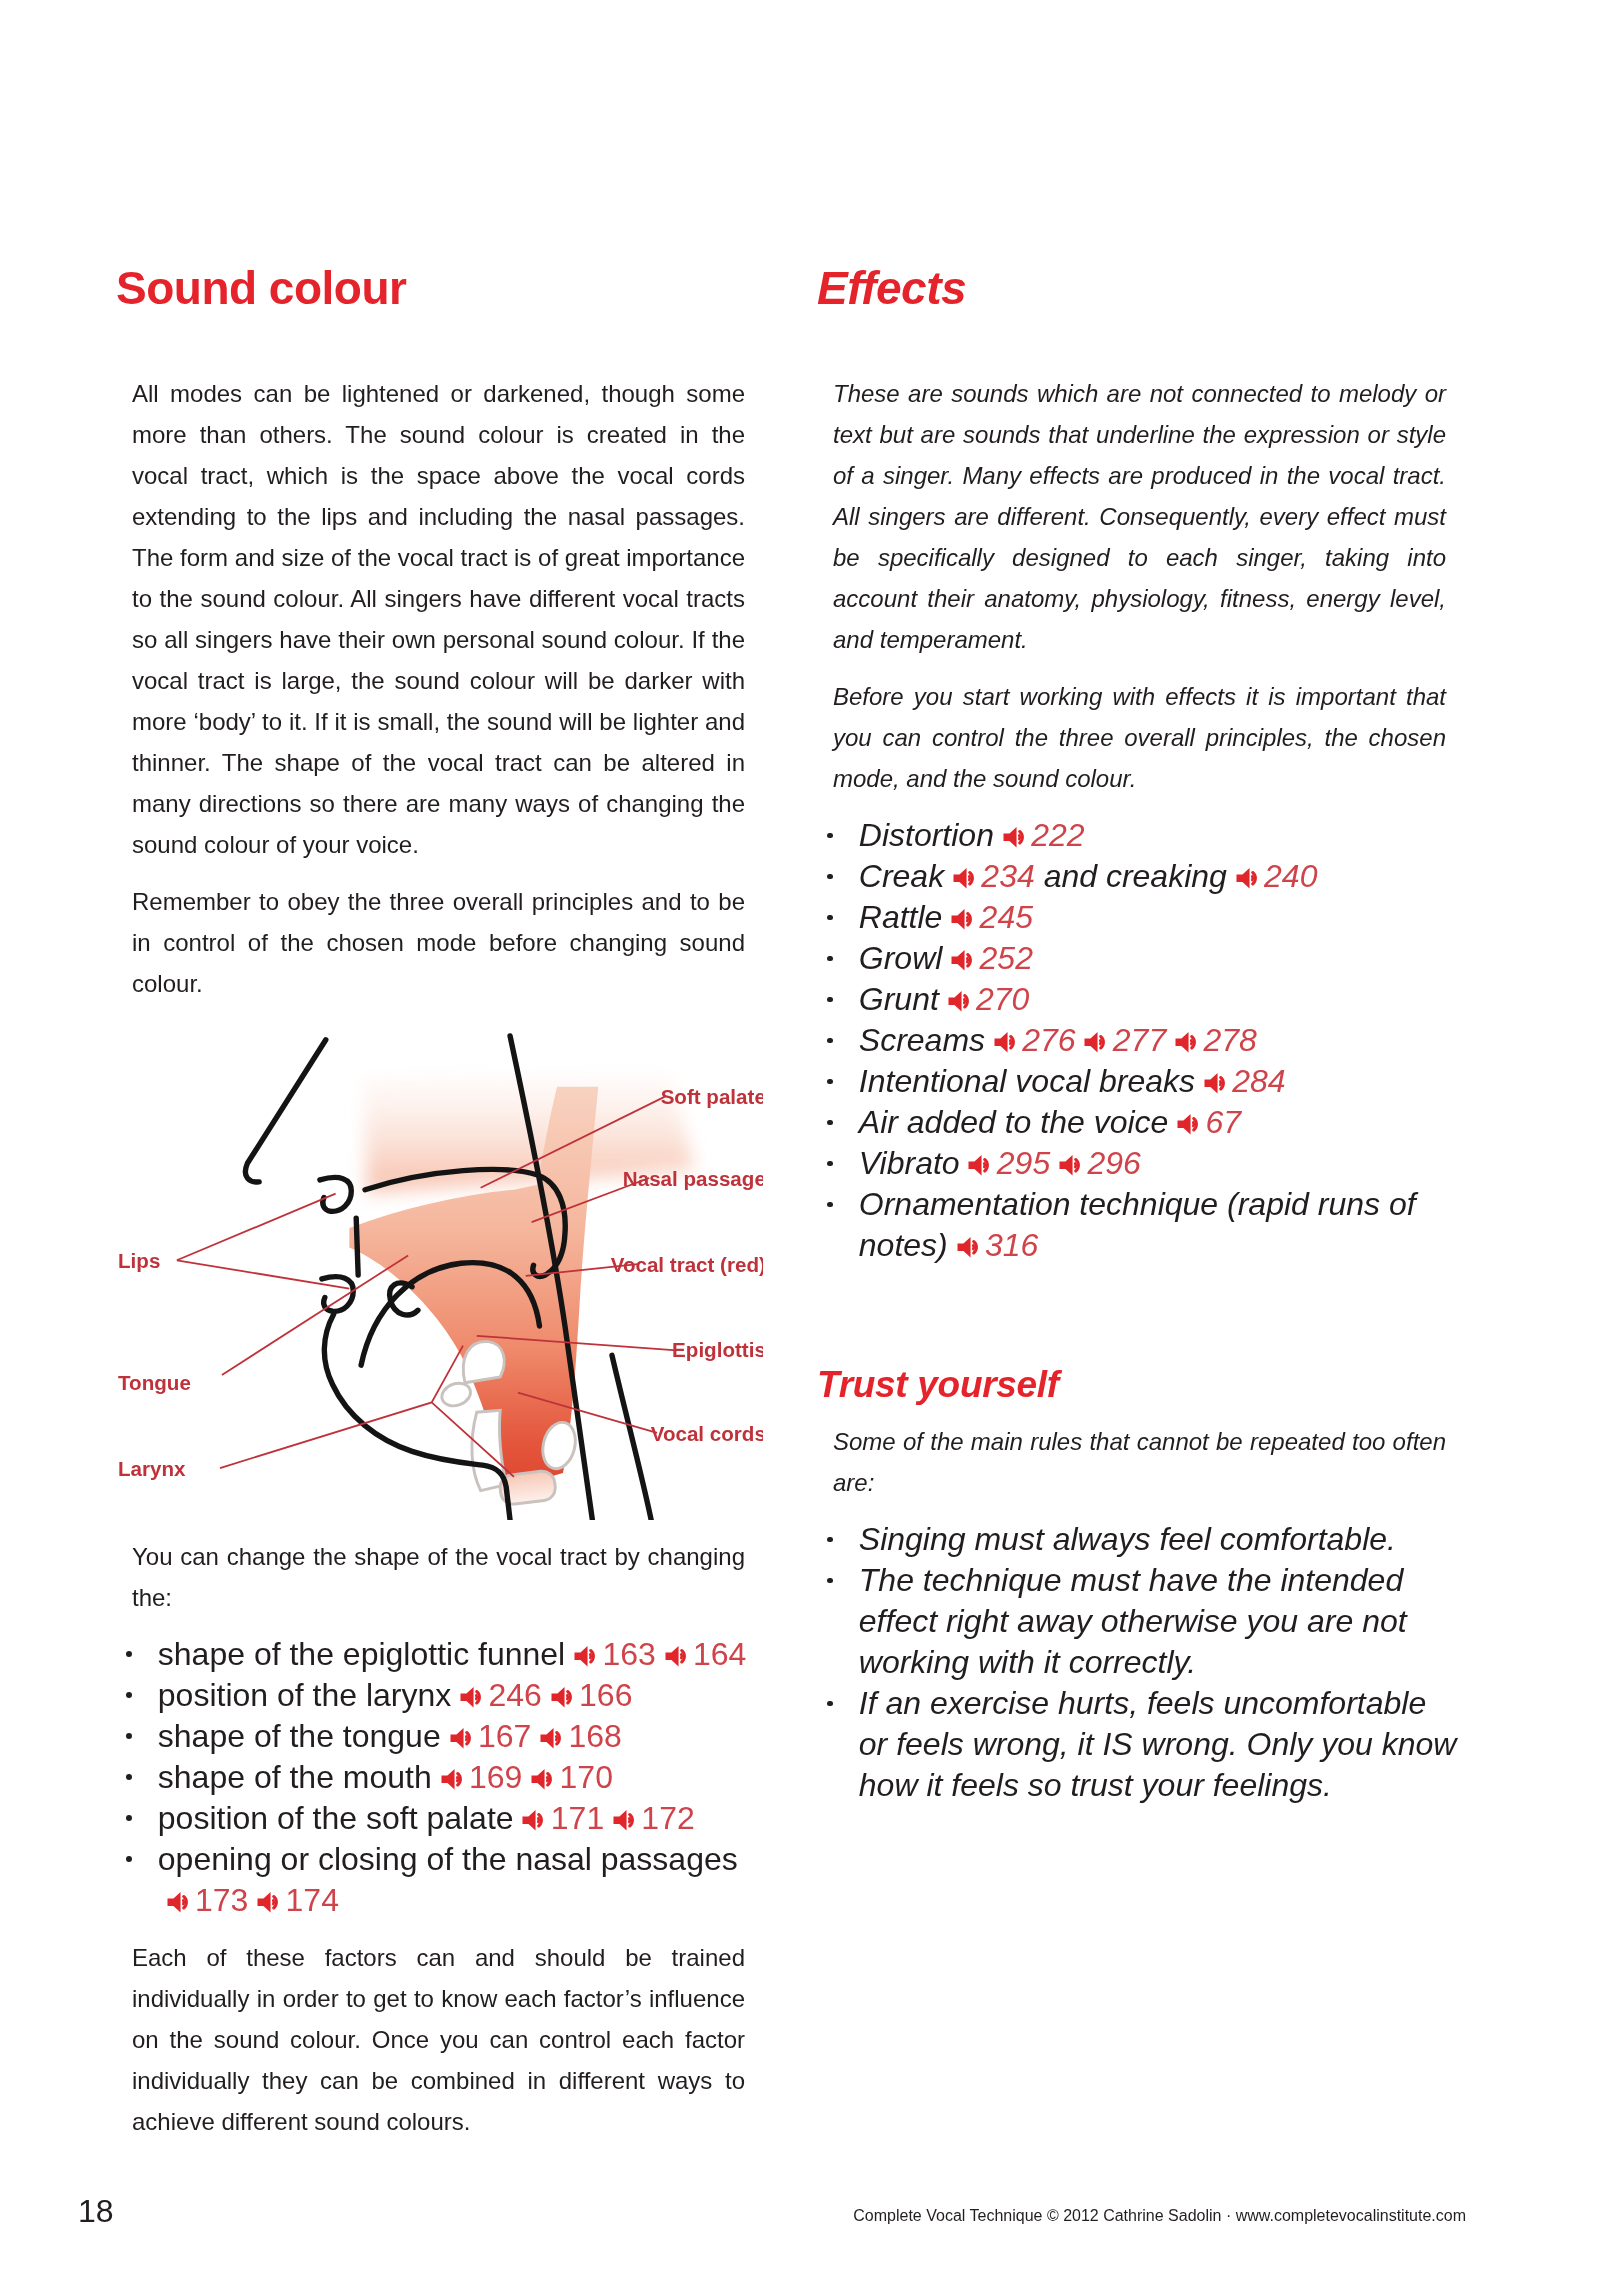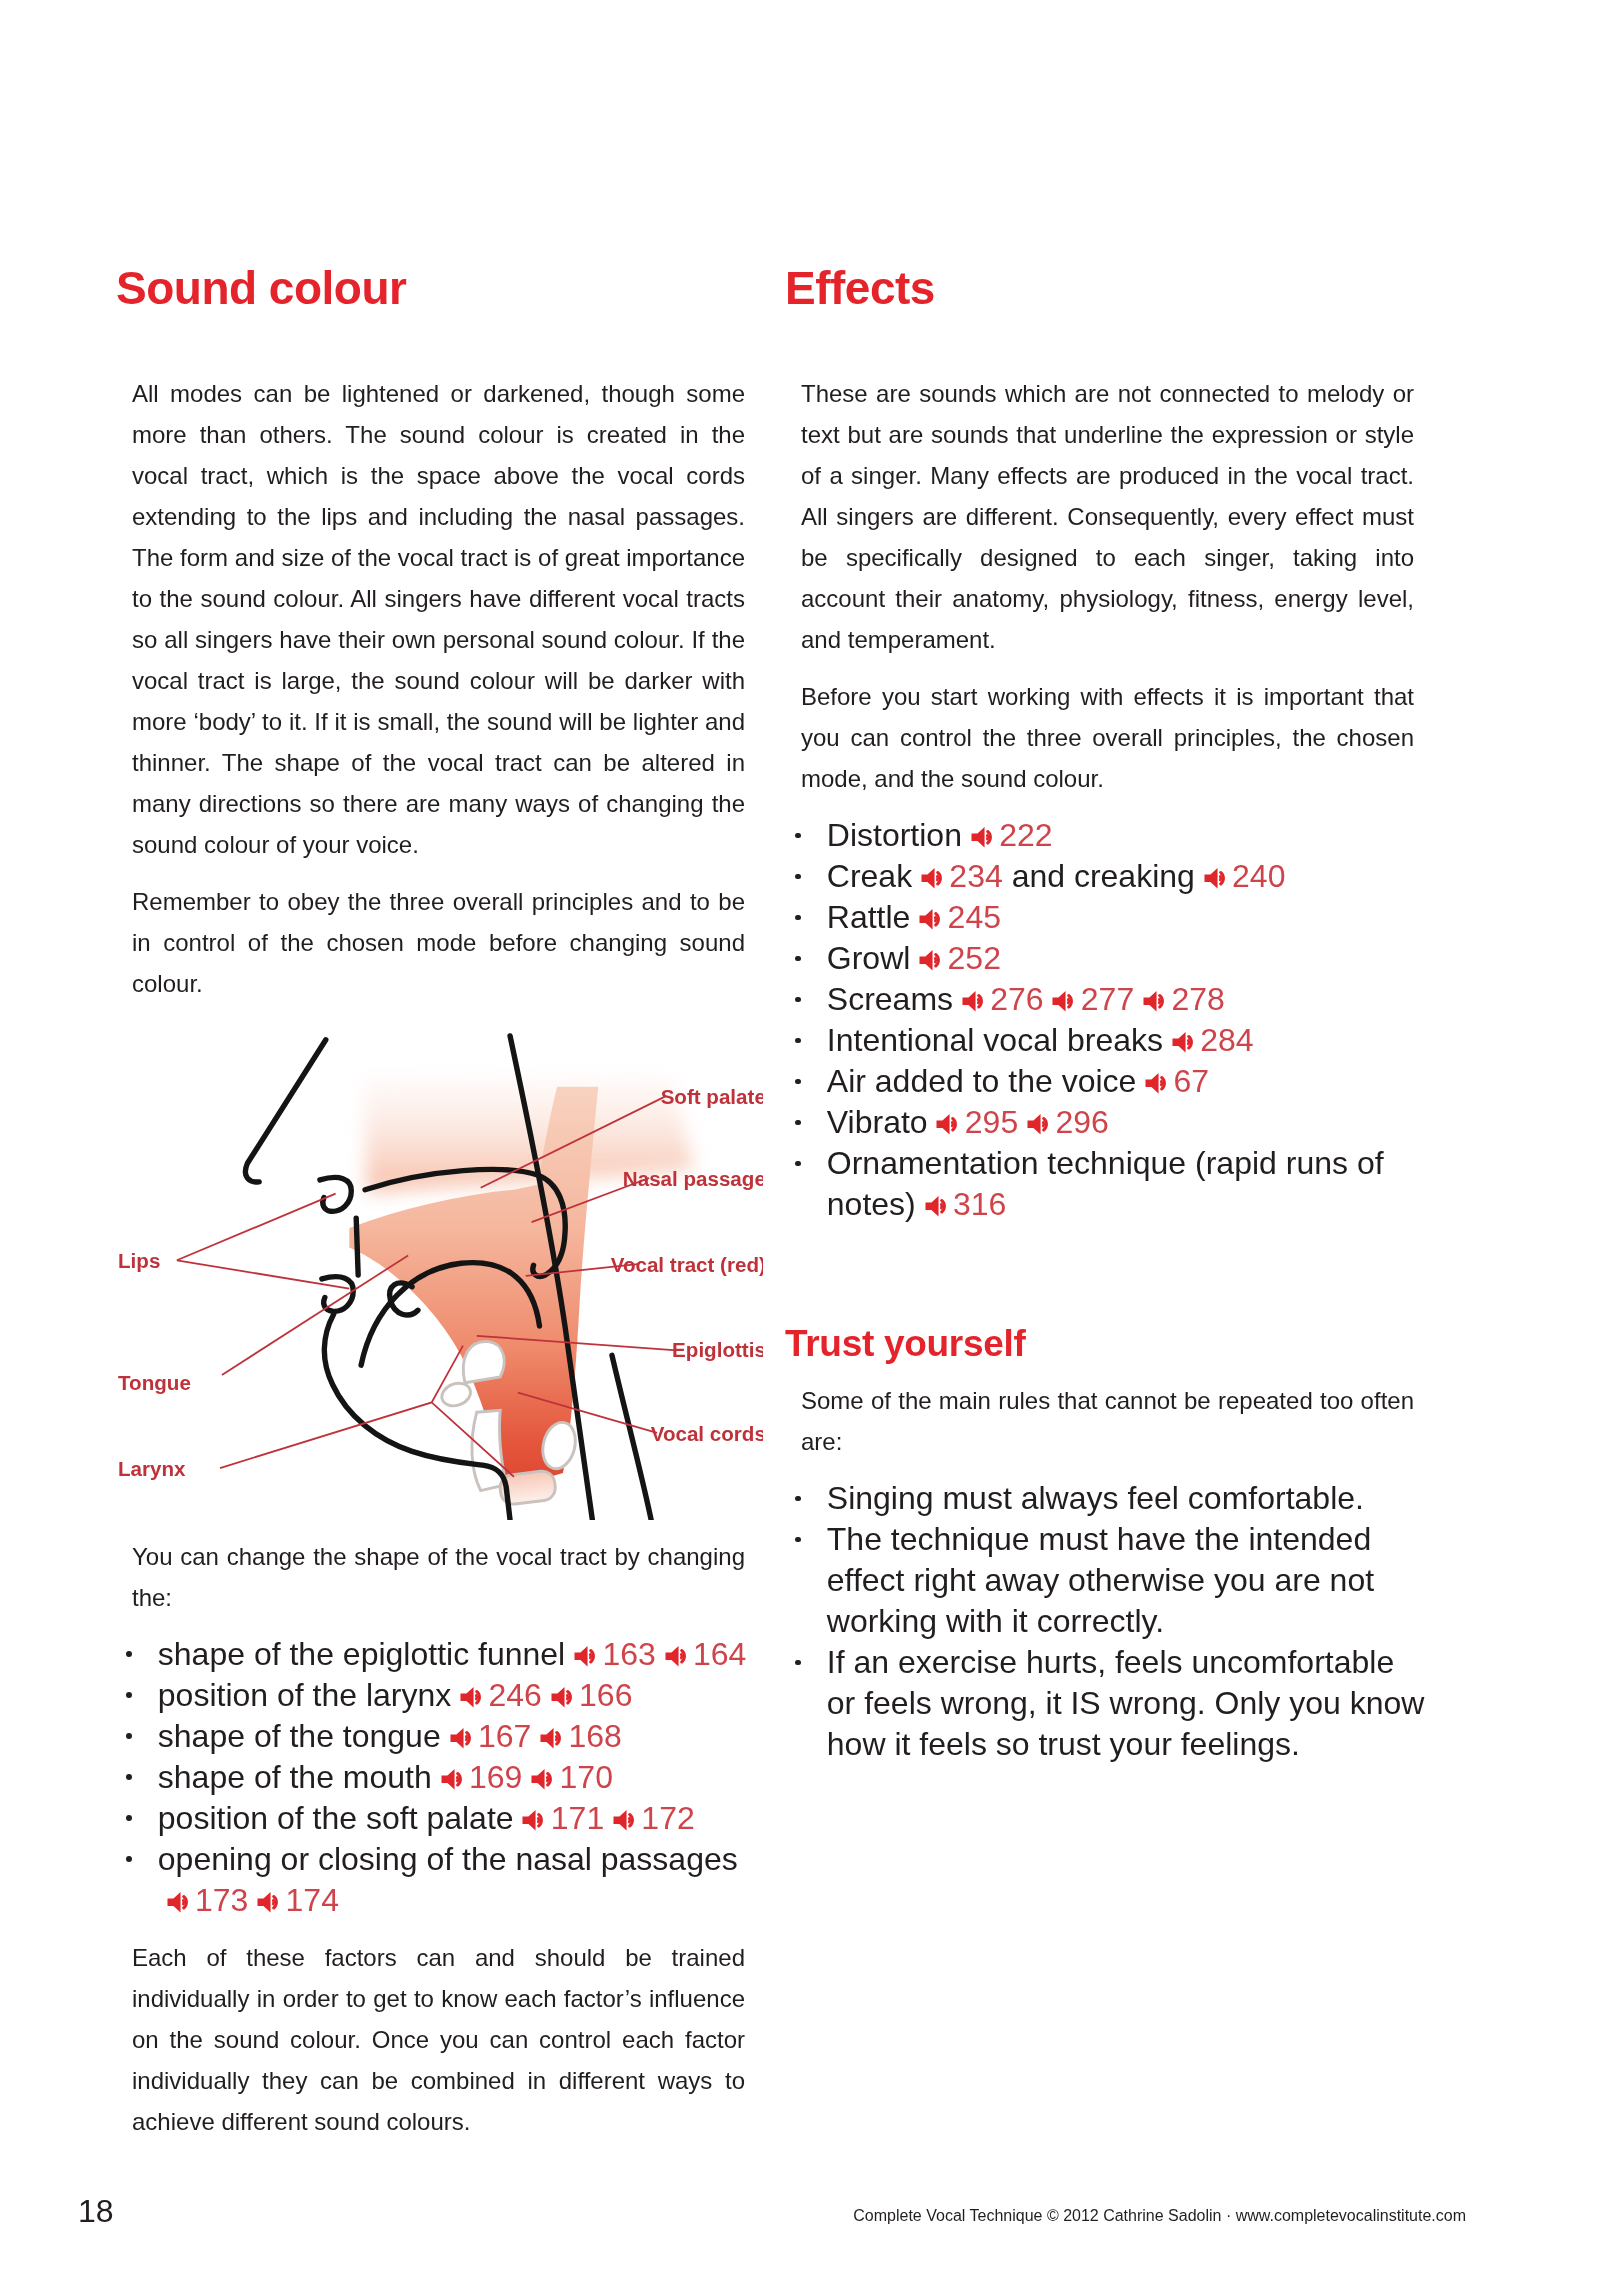--- a/index.html
+++ b/index.html
@@ -13,21 +13,21 @@
   .page{
     position:relative;
     width:1621px;height:2293px;
     background:#ffffff;
     font-family:"Liberation Sans", sans-serif;
     color:var(--body-text);
     overflow:hidden;
   }
   .col{position:absolute;top:263px;width:645px;}
   .col-left{left:116px;}
-  .col-right{left:785px;}
+  .col-right{left:817px;font-style:italic;}
   h1.heading{
     font-size:46px;line-height:51px;font-weight:700;
     color:var(--heading-red);letter-spacing:-0.5px;
     margin:0 0 59px 0;
   }
   h2.sub-heading{
     font-size:37px;line-height:41px;font-weight:700;
     color:var(--heading-red);letter-spacing:-0.3px;
     margin:98px 0 9.8px 0;
   }
@@ -246,20 +246,28 @@
         <div class="bullet-item">
           <span class="dot-cell"></span>
           <span class="bullet-body"><span>Growl</span><span class="audio"><svg viewBox="0 0 22 20" aria-hidden="true">
     <path d="M1 6.6 H6.3 L12.6 0.8 V19.2 L6.3 13.4 H1 Z" fill="currentColor"></path>
     <path d="M15.4 4.9 A 6.6 6.6 0 0 1 15.4 15.1" fill="none" stroke="currentColor" stroke-width="2.7" stroke-linecap="round"></path>
     <path d="M15.1 8.5 A 3.0 3.0 0 0 1 15.1 11.5" fill="none" stroke="currentColor" stroke-width="2.5" stroke-linecap="round"></path>
   </svg><span class="num">252</span></span></span>
         </div>
         <div class="bullet-item">
           <span class="dot-cell"></span>
+          <span class="bullet-body"><span>Grunt</span><span class="audio"><svg viewBox="0 0 22 20" aria-hidden="true">
+    <path d="M1 6.6 H6.3 L12.6 0.8 V19.2 L6.3 13.4 H1 Z" fill="currentColor"></path>
+    <path d="M15.4 4.9 A 6.6 6.6 0 0 1 15.4 15.1" fill="none" stroke="currentColor" stroke-width="2.7" stroke-linecap="round"></path>
+    <path d="M15.1 8.5 A 3.0 3.0 0 0 1 15.1 11.5" fill="none" stroke="currentColor" stroke-width="2.5" stroke-linecap="round"></path>
+  </svg><span class="num">270</span></span></span>
+        </div>
+        <div class="bullet-item">
+          <span class="dot-cell"></span>
           <span class="bullet-body"><span>Screams</span><span class="audio"><svg viewBox="0 0 22 20" aria-hidden="true">
     <path d="M1 6.6 H6.3 L12.6 0.8 V19.2 L6.3 13.4 H1 Z" fill="currentColor"></path>
     <path d="M15.4 4.9 A 6.6 6.6 0 0 1 15.4 15.1" fill="none" stroke="currentColor" stroke-width="2.7" stroke-linecap="round"></path>
     <path d="M15.1 8.5 A 3.0 3.0 0 0 1 15.1 11.5" fill="none" stroke="currentColor" stroke-width="2.5" stroke-linecap="round"></path>
   </svg><span class="num">276</span></span><span class="audio"><svg viewBox="0 0 22 20" aria-hidden="true">
     <path d="M1 6.6 H6.3 L12.6 0.8 V19.2 L6.3 13.4 H1 Z" fill="currentColor"></path>
     <path d="M15.4 4.9 A 6.6 6.6 0 0 1 15.4 15.1" fill="none" stroke="currentColor" stroke-width="2.7" stroke-linecap="round"></path>
     <path d="M15.1 8.5 A 3.0 3.0 0 0 1 15.1 11.5" fill="none" stroke="currentColor" stroke-width="2.5" stroke-linecap="round"></path>
   </svg><span class="num">277</span></span><span class="audio"><svg viewBox="0 0 22 20" aria-hidden="true">
     <path d="M1 6.6 H6.3 L12.6 0.8 V19.2 L6.3 13.4 H1 Z" fill="currentColor"></path>

